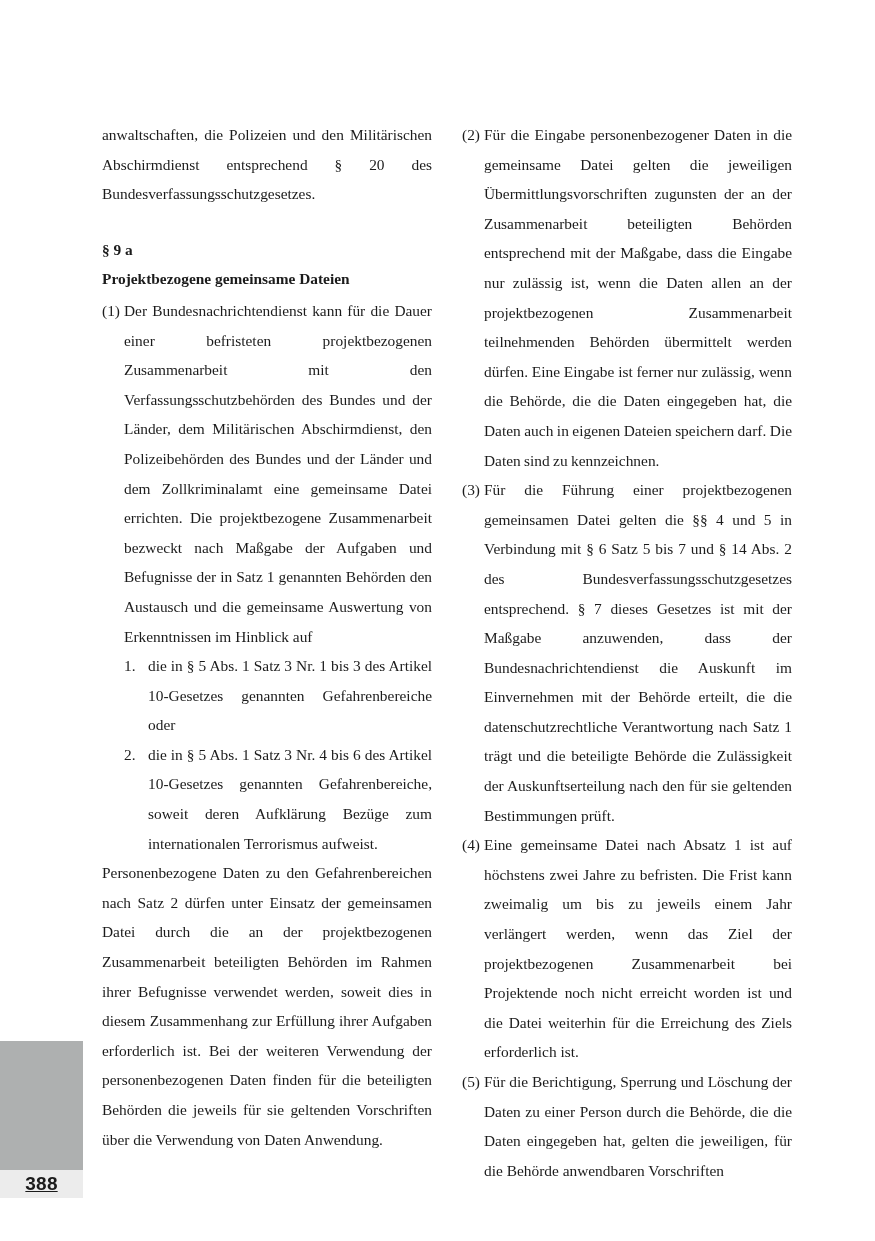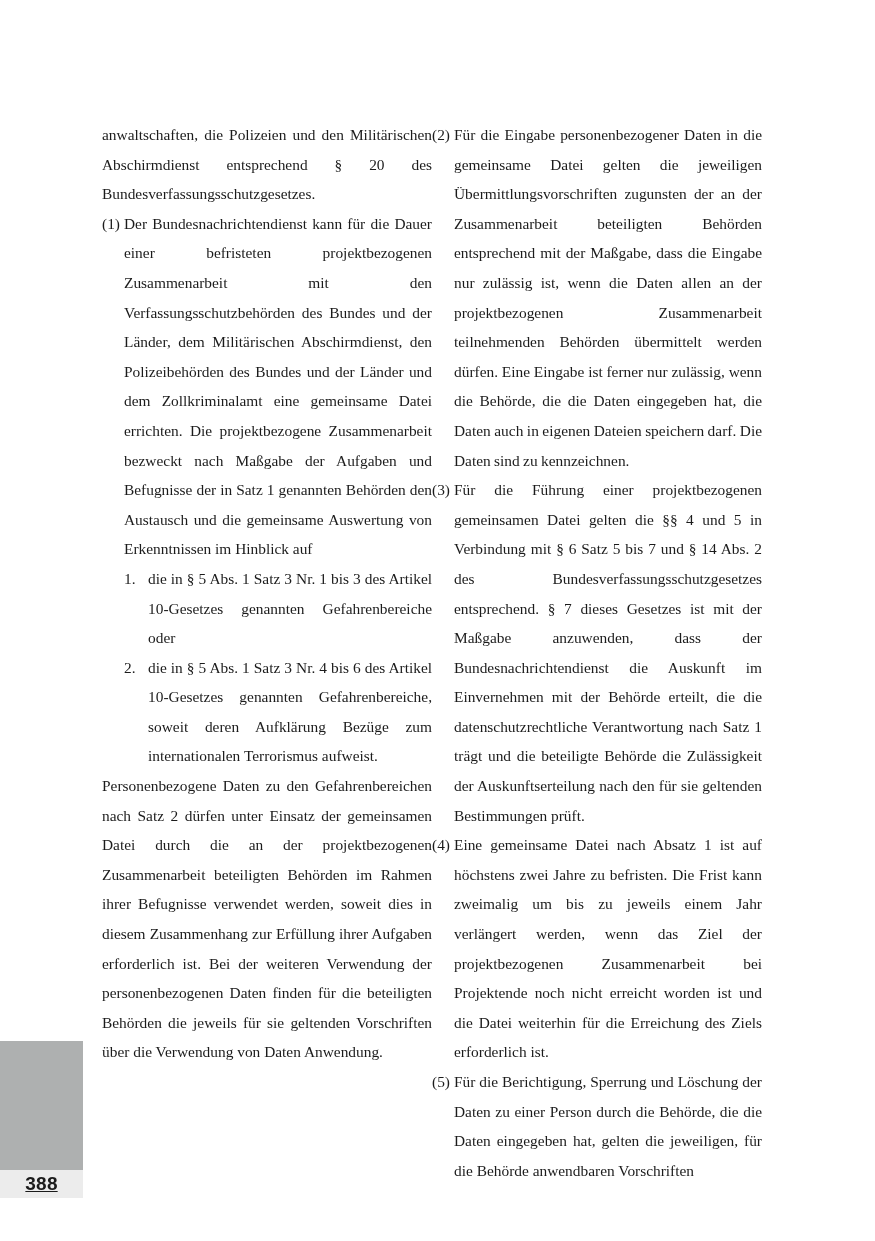--- a/index.html
+++ b/index.html
@@ -46,20 +46,21 @@
   }
 
   
   #columns {
     position: absolute;
     left: 102px;
     top: 120px;
     width: 690px;
     height: 1055px;
     display: flex;
+    gap: 30px;
   }
   .column {
     width: 330px;
     position: relative;
   }
 
   
   .para, .heading-line, .list-item, .sublist-item {
     font-size: 15.4px;
     line-height: 29.6px;
@@ -143,20 +144,24 @@
 <div id="folio-box">
   <span id="folio-number">388</span>
 </div>
 
 <div id="columns">
 
   <div class="column">
 
     <p class="para">anwaltschaften, die Polizeien und den Militärischen Abschirmdienst entsprechend § 20 des Bundesverfassungsschutzgesetzes.</p>
 
+    <div class="heading-block">
+      <p class="heading-line">§ 9 a</p>
+      <p class="heading-line">Projektbezogene gemeinsame Dateien</p>
+    </div>
 
     <div class="list-item">
       <span class="marker">(1)</span>
       <span class="body">Der Bundesnachrichtendienst kann für die Dauer einer befristeten projektbezogenen Zusammenarbeit mit den Verfassungsschutzbehörden des Bundes und der Länder, dem Militärischen Abschirmdienst, den Polizeibehörden des Bundes und der Länder und dem Zollkriminalamt eine gemeinsame Datei errichten. Die projektbezogene Zusammenarbeit bezweckt nach Maßgabe der Aufgaben und Befugnisse der in Satz 1 genannten Behörden den Austausch und die gemeinsame Auswertung von Erkenntnissen im Hinblick auf</span>
     </div>
 
     <div class="sublist">
       <div class="sublist-item">
         <span class="marker">1.</span>
         <span class="body">die in § 5 Abs. 1 Satz 3 Nr. 1 bis 3 des Artikel 10-Gesetzes genannten Gefahrenbereiche oder</span>

